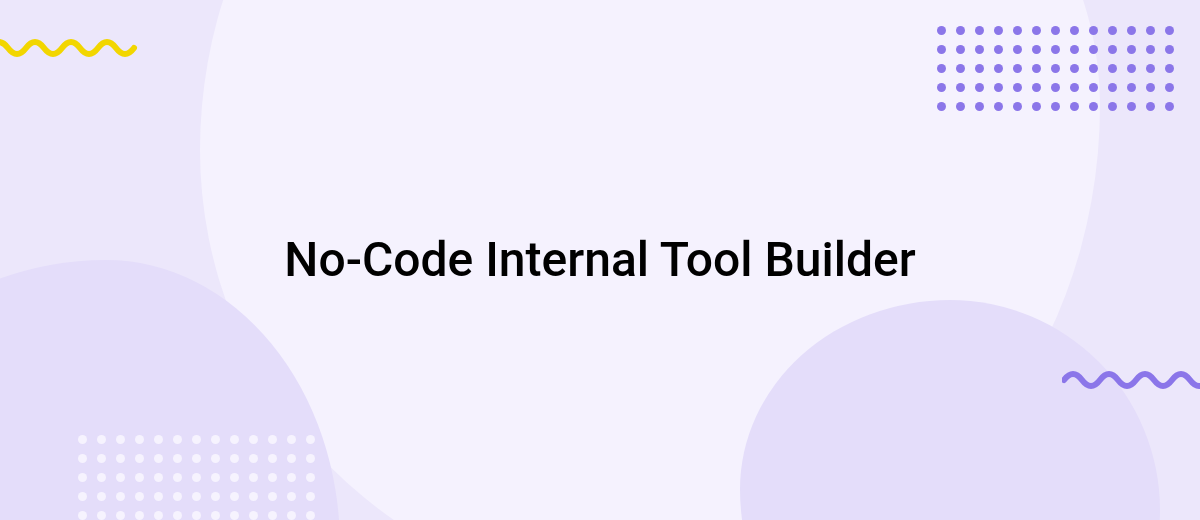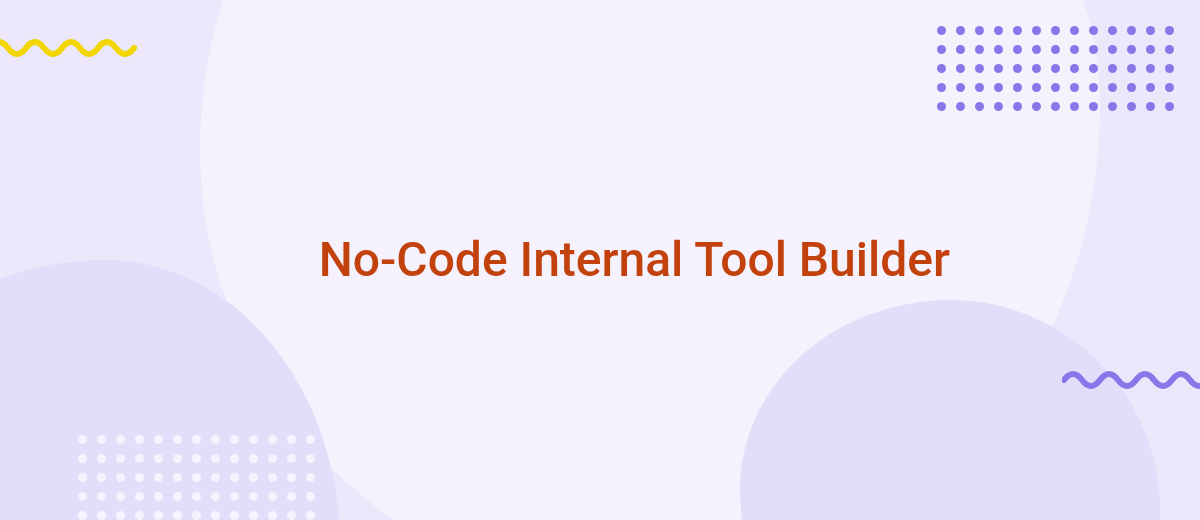--- a/index.html
+++ b/index.html
@@ -28,24 +28,24 @@
     .blob3 {
       width: 420px; height: 420px;
       bottom: -200px; right: 40px;
       background: #e4ddfa;
       border-radius: 50% 50% 45% 55% / 45% 50% 50% 55%;
     }
     .title {
       position: absolute;
       top: 50%; left: 50%;
       transform: translate(-50%, -50%);
-      color: #c2410c;
+      color: #000000;
       font-size: 48px;
       font-weight: 500;
-      text-align: right;
+      text-align: center;
       line-height: 1.25;
       width: 700px;
     }
     .squiggle {
       position: absolute;
       fill: none;
       stroke-width: 6;
       stroke-linecap: round;
       stroke-linejoin: round;
     }

